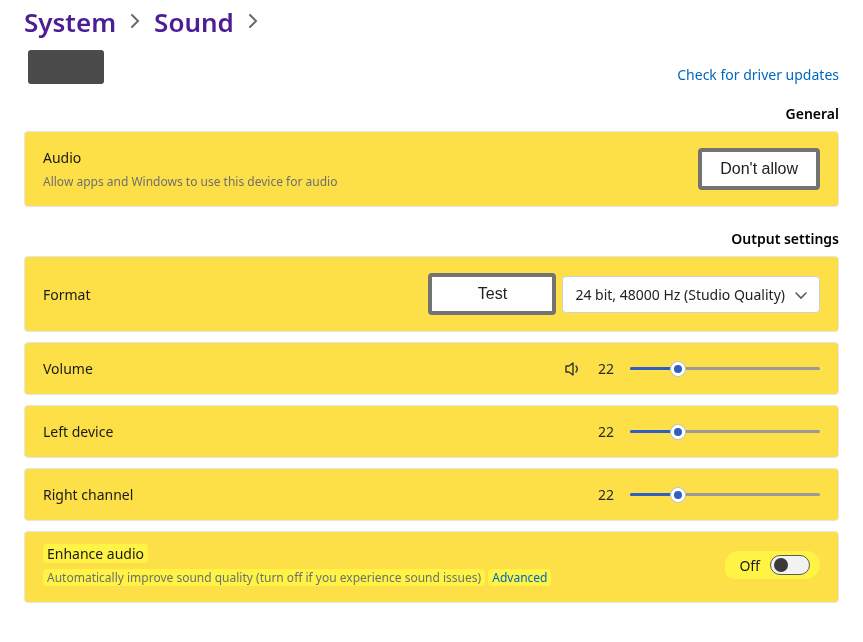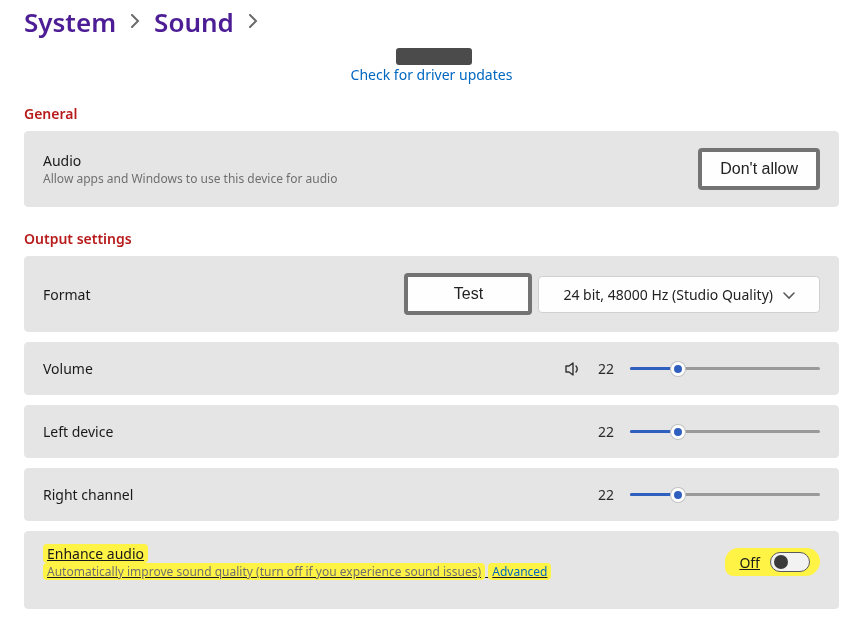--- a/index.html
+++ b/index.html
@@ -17,57 +17,57 @@
     display: flex;
     align-items: center;
     gap: 14px;
     padding-top: 4px;
     padding-bottom: 6px;
   }
   .bc-item { font-size: 26px; font-weight: 600; color: #4c1d95; }
   .bc-current { color: #000; }
   .bc-chev { color: #6b6b6b; }
   .top-extras {
-    display: flex; justify-content: space-between; align-items: center;
+    display: flex; justify-content: space-between; align-items: flex-end;
     margin-top: 2px; margin-bottom: 20px;
     height: 36px;
-    flex-direction: column;
   }
   .device-thumb {
     width: 76px; height: 34px; background: #4b4b4b;
     border-radius: 3px; margin-left: 4px;
   }
   .driver-link { color: #0067c0; font-size: 14px; cursor: pointer; text-align: right; }
   .section-label {
-    font-size: 14px; font-weight: 600; color: #b91c1c;
+    font-size: 14px; font-weight: 600; color: #000000;
     margin: 12px 0 8px 0;
+    text-align: right;
   }
   .card {
     border: 1px solid #e5e5e5;
     border-radius: 4px;
-    background: #e5e5e5;
+    background: #fde047;
     padding: 16px 18px;
     margin-bottom: 10px;
     display: flex;
     align-items: center;
     justify-content: space-between;
     gap: 16px;
   }
   .card-label { font-size: 14px; color: #1a1a1a; }
-  .card-sub { font-size: 12px; color: #6f6f6f; margin-top: 0; }
+  .card-sub { font-size: 12px; color: #6f6f6f; margin-top: 6px; }
   .btn {
     background: #fefefe; border: 4px solid #737373; border-radius: 4px;
     padding: 8px 18px; font-size: 16px; color: #222; cursor: pointer;
     white-space: nowrap;
   }
   .row-controls { display: flex; align-items: center; gap: 6px; }
   .dropdown {
     display: flex; align-items: center; justify-content: space-between; gap: 10px;
     background: #fefefe; border: 1px solid #d0d0d0; border-radius: 4px;
-    padding: 8px 24px; font-size: 14px; color: #222; cursor: pointer;
+    padding: 8px 12px; font-size: 14px; color: #222; cursor: pointer;
     min-width: 238px;
   }
   .slider-wrap { display: flex; align-items: center; gap: 16px; }
   .slider-num { font-size: 14px; color: #2a2a2a; }
   .slider {
     position: relative; width: 190px; height: 16px; display: flex; align-items: center;
   }
   .slider-track { position: absolute; left:0; right:0; height: 3px; background: #9a9a9a; border-radius: 2px; }
   .slider-fill  { position: absolute; left:0; height: 3px; background: #2f5fbf; border-radius: 2px; }
   .slider-thumb {
@@ -182,21 +182,21 @@
     <div class="slider-wrap">
       <span class="slider-num">22</span>
       <div class="slider">
         <div class="slider-track"></div>
         <div class="slider-fill" style="width:25%"></div>
         <div class="slider-thumb" style="left:25%"></div>
       </div>
     </div>
   </div>
 
-  <div class="card hl-card" style="padding-top:12px;padding-bottom:28px;text-decoration:underline;">
+  <div class="card hl-card" style="padding-top:12px;padding-bottom:16px;">
     <div>
       <div class="card-label"><span class="hl">Enhance audio</span></div>
       <div class="card-sub">
         <span class="hl"><span>Automatically improve sound quality (turn off if you experience sound issues)</span></span>
         <span class="hl"><span class="adv-link">Advanced</span></span>
       </div>
     </div>
     <div class="card-right-hl">
       <div class="toggle">
         <span class="toggle-label">Off</span>

